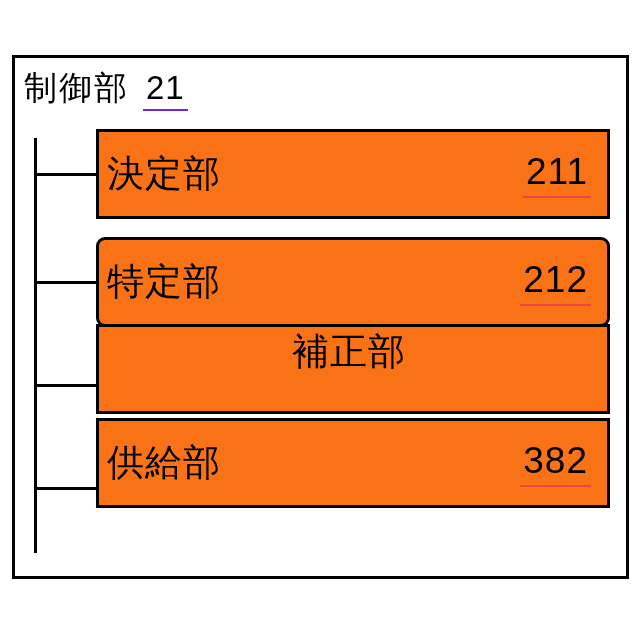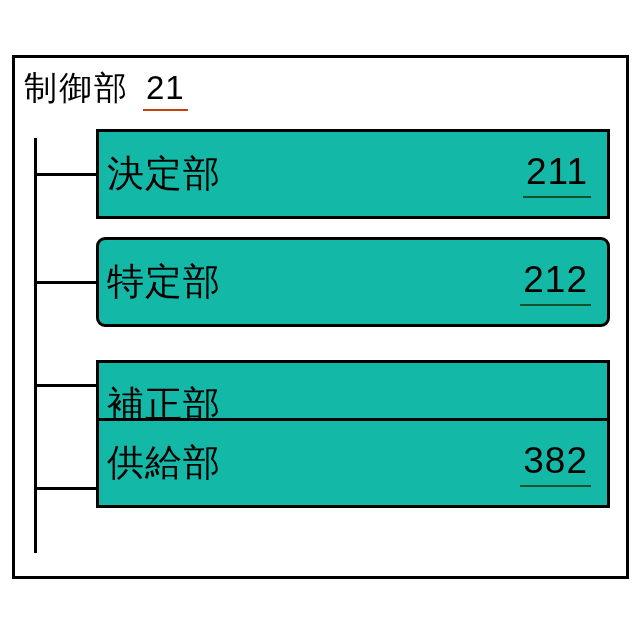--- a/index.html
+++ b/index.html
@@ -30,21 +30,21 @@
     position: absolute;
     left: 24px;
     top: 66px;
     font-size: 33px;
     letter-spacing: 2px;
     white-space: nowrap;
   }
   .outer-ref {
     margin-left: 14px;
     letter-spacing: 1px;
-    border-bottom: 2px solid #c2410c;
+    border-bottom: 2px solid #6d28d9;
     padding: 0 3px 3px 3px;
     margin-top: 31px;
   }
   .tree-vline {
     position: absolute;
     left: 34px;
     top: 138px;
     width: 3px;
     height: 415px;
     background: #000000;
@@ -60,39 +60,39 @@
   .c2 { top: 281px; }
   .c3 { top: 384px; }
   .c4 { top: 487px; }
   .unit-box {
     position: absolute;
     left: 96px;
     width: 514px;
     height: 90px;
     border: 3px solid #000000;
     box-sizing: border-box;
-    background: #14b8a6;
+    background: #f97316;
     display: flex;
     align-items: center;
     justify-content: space-between;
     padding: 0 16px 0 8px;
   }
   .b1 { top: 129px; }
   .b2 { top: 237px; border-radius: 9px; }
-  .b3 { top: 360px; }
+  .b3 { top: 324px; flex-direction: column; }
   .b4 { top: 418px; }
   .unit-label {
     font-size: 37px;
     letter-spacing: 1px;
     white-space: nowrap;
   }
   .unit-ref {
     font-size: 37px;
     letter-spacing: 1px;
-    border-bottom: 2px solid #14532d;
+    border-bottom: 2px solid #ef4444;
     padding: 0 3px 3px 3px;
   }
 </style>
 </head>
 <body>
 
 <div class="canvas">
   <div class="outer-box"></div>
 
   <div class="outer-title">

